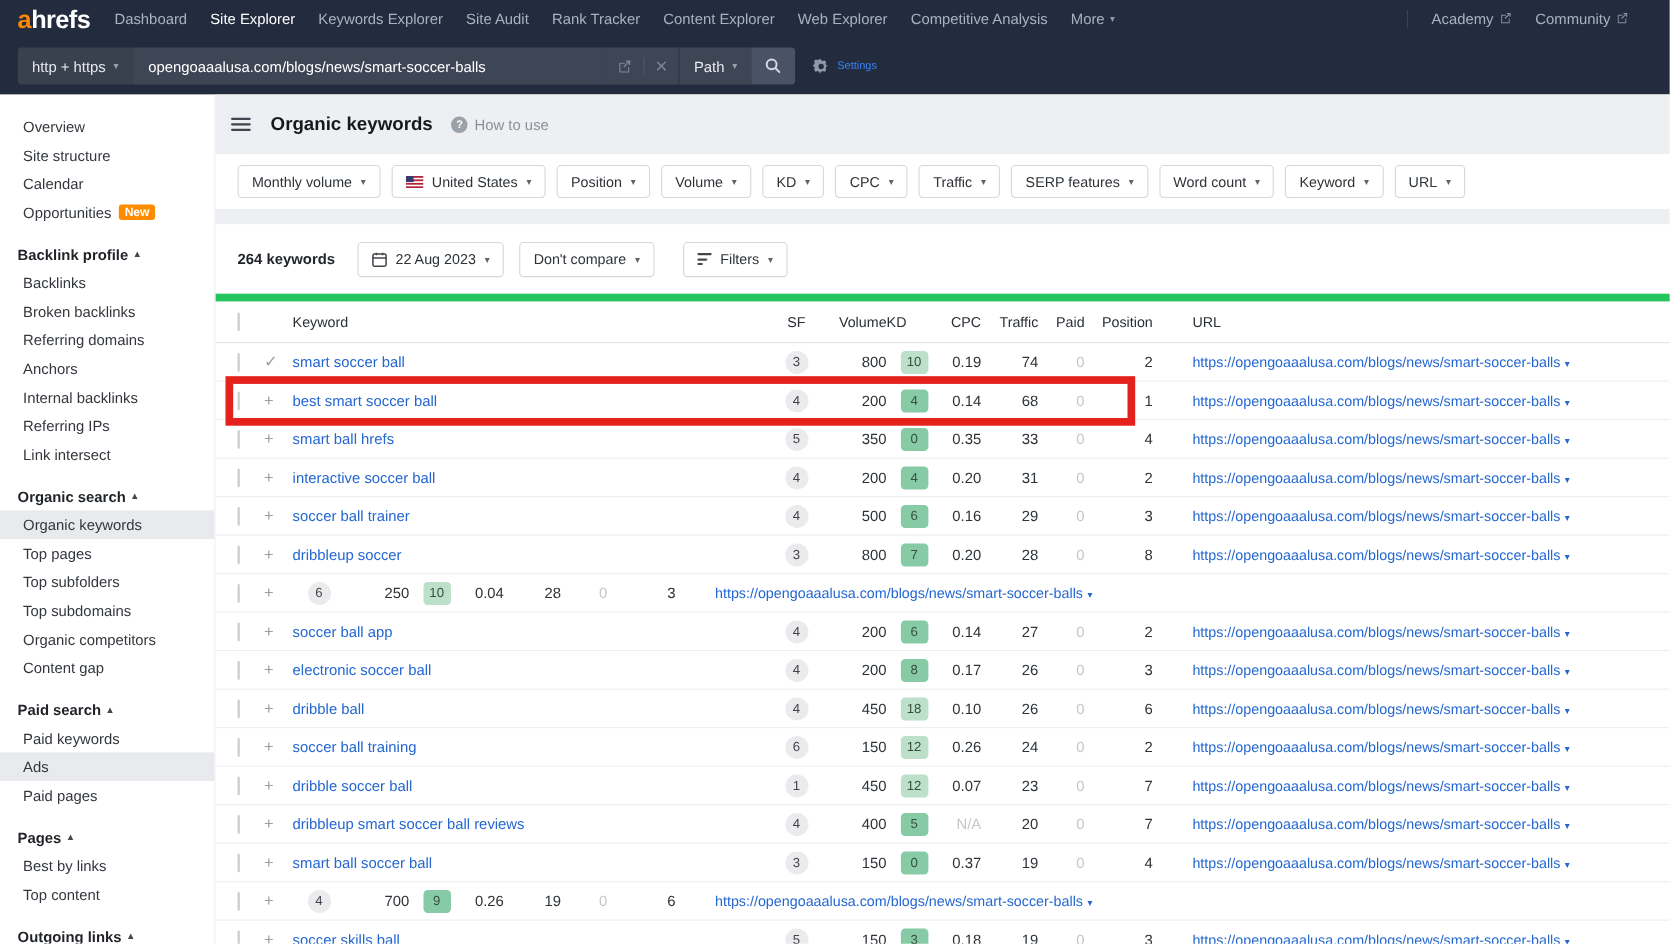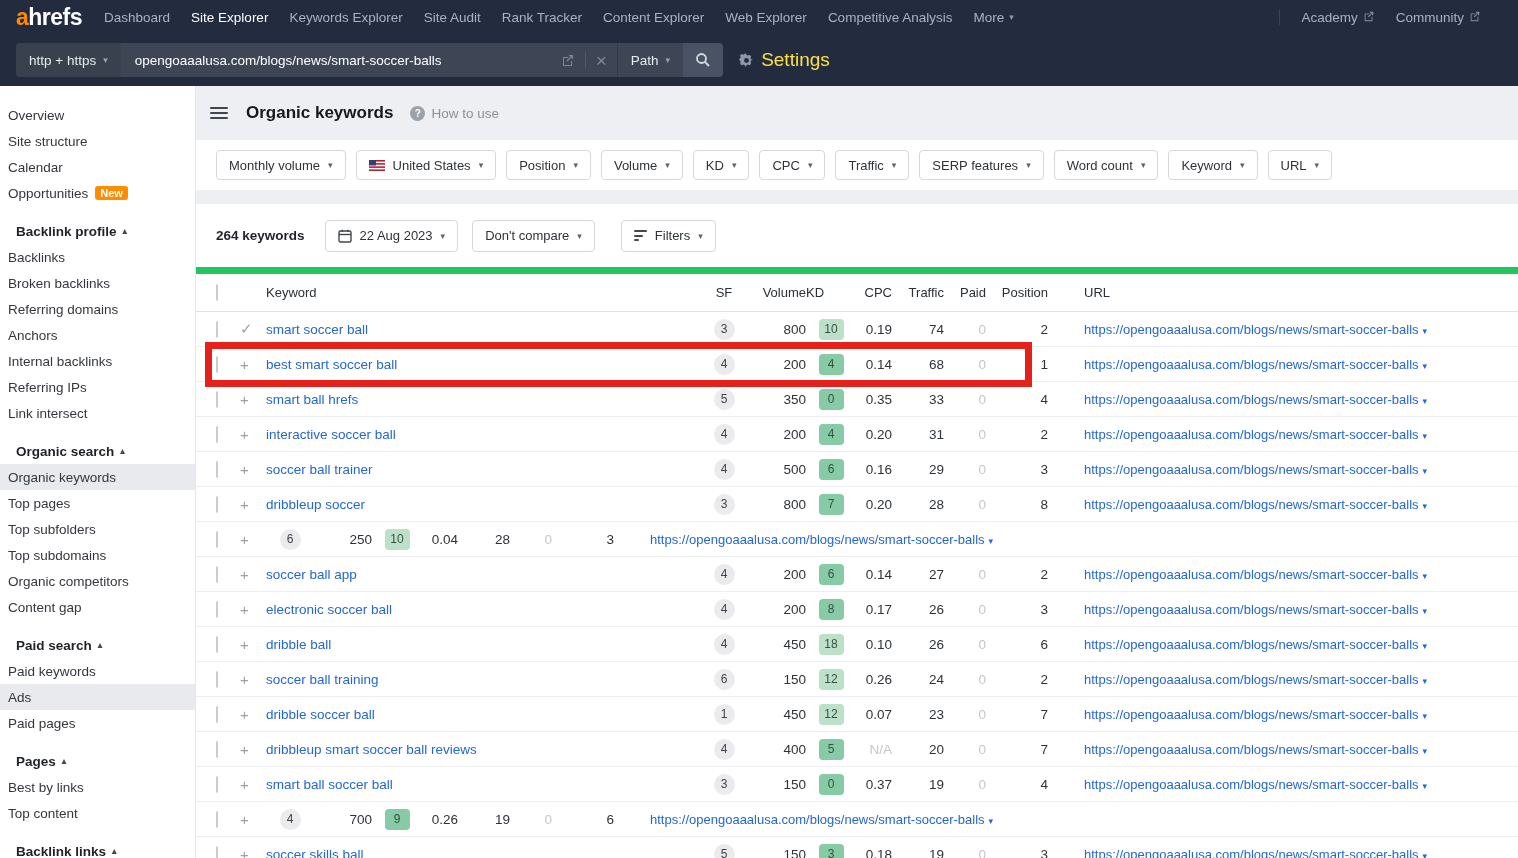--- a/index.html
+++ b/index.html
@@ -23,26 +23,26 @@
   .search-group { display:flex; align-items:stretch; height:34px; border-radius:4px; overflow:hidden; }
   .seg { display:flex; align-items:center; font-size:13.5px; color:#e7eaef; }
   .seg-protocol { background:#39414f; padding:0 13px; gap:7px; }
   .seg-protocol .caret, .seg-path .caret { font-size:9px; color:#98a1b0; }
   .seg-url { background:#3e4656; width:430px; padding:0 14px; color:#fff; }
   .seg-icons { background:#3e4656; padding:0 10px; gap:10px; color:#7e8796; }
   .seg-icons .vdiv { width:1px; height:16px; background:#525a69; }
   .icon-btn { cursor:pointer; display:flex; align-items:center; font-size:15px; color:#7e8796; }
   .seg-path { background:#3e4656; padding:0 13px; gap:7px; border-left:1px solid #323a49; }
   .seg-search { background:#4a5365; width:40px; justify-content:center; cursor:pointer; }
-  .settings { display:flex; align-items:center; gap:7px; margin-left:16px; color:#fde047; font-size:19px; cursor:pointer; }
+  .settings { display:flex; align-items:center; gap:7px; margin-left:16px; color:#3b82f6; font-size:10px; cursor:pointer; }
 
   
   .page-body { display:flex; height:772px; }
   .sidebar { width:196px; background:#fff; border-right:1px solid #e6e8ea; padding-top:16px; flex:none; overflow:hidden; }
-  .side-item { height:26px; display:flex; align-items:center; padding-left:8px; font-size:13.5px; color:#33373d; cursor:pointer; gap:7px; }
+  .side-item { height:26px; display:flex; align-items:center; padding-left:21px; font-size:13.5px; color:#33373d; cursor:pointer; gap:7px; }
   .side-item.active { background: var(--active-gray); }
   .side-header { height:26px; margin-top:12px; display:flex; align-items:center; padding-left:16px; font-size:13.5px; font-weight:bold; color:#1f2227; gap:6px; cursor:pointer; }
   .side-header .tri { font-size:9px; color:#43474d; }
   .new-badge { background: var(--badge-orange); color:#fff; font-size:11px; font-weight:bold; padding:1px 5px; border-radius:3px; }
 
   .main { flex:1; display:flex; flex-direction:column; background:#fff; min-width:0; }
   .main-header { height:54px; background: var(--header-band); display:flex; align-items:center; padding:0 14px; flex:none; }
   .hamburger { width:18px; display:flex; flex-direction:column; gap:3px; cursor:pointer; }
   .hamburger div { height:2px; background:#3f4650; border-radius:1px; }
   .page-title { font-size:17px; font-weight:bold; color:#15181c; margin-left:18px; }
@@ -269,21 +269,21 @@
         <span>Pages</span>
         <span class="tri">▴</span>
       </div>
       <div class="side-item">
         <span>Best by links</span>
       </div>
       <div class="side-item">
         <span>Top content</span>
       </div>
       <div class="side-header">
-        <span>Backlink links</span>
+        <span>Outgoing links</span>
         <span class="tri">▴</span>
       </div>
     </div>
 
   <div class="main">
     <div class="main-header">
       <div class="hamburger">
           <div></div>
           <div></div>
           <div></div>

